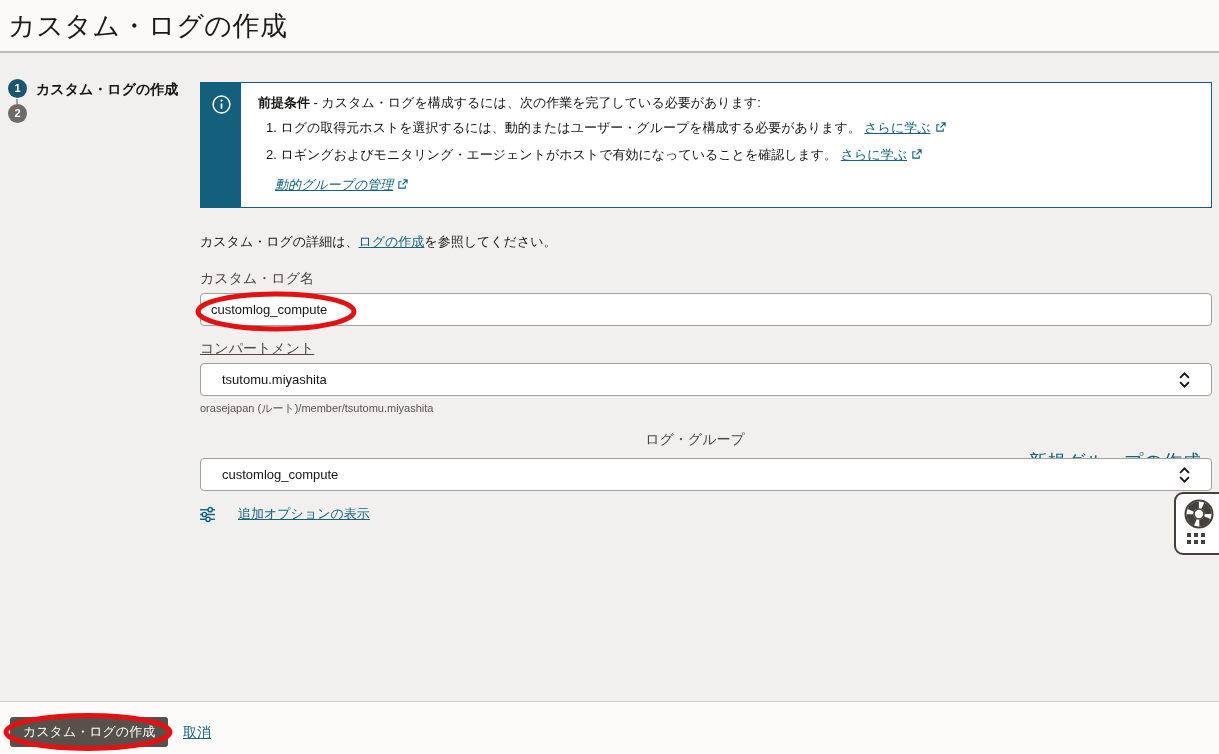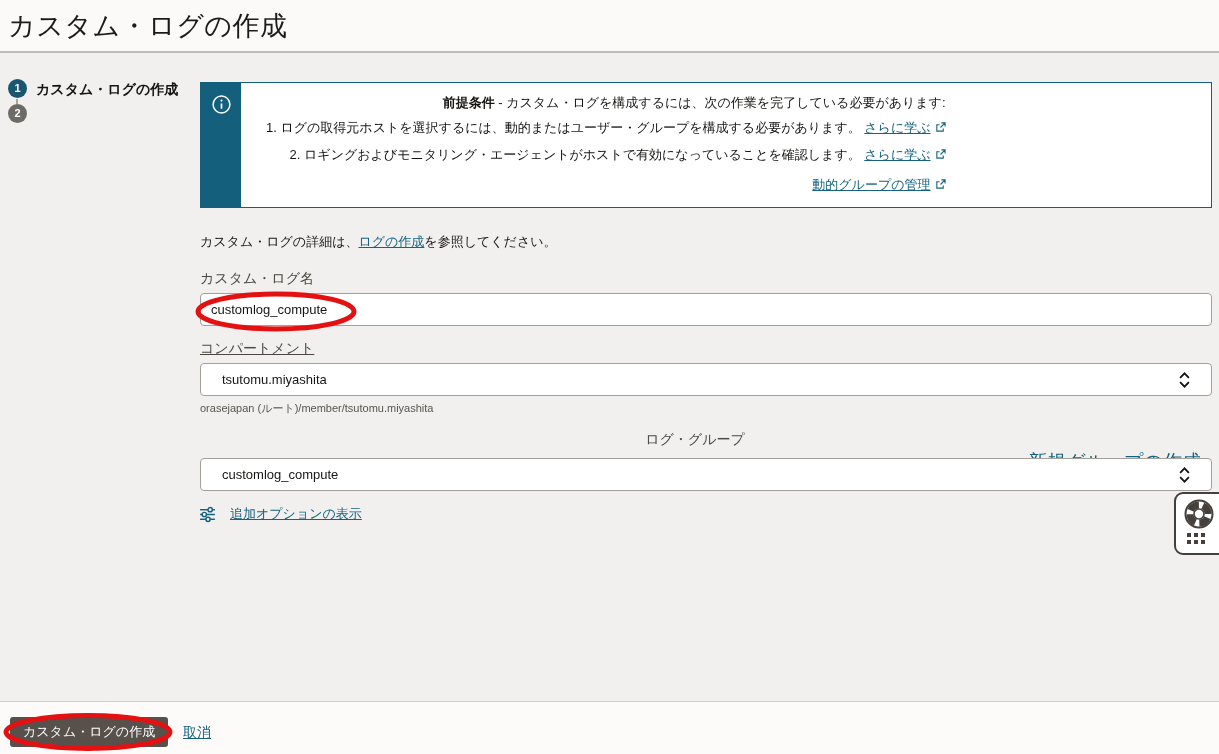--- a/index.html
+++ b/index.html
@@ -33,25 +33,25 @@
   .step.active .step-label { font-weight: bold; color: #161513; }
   .step.inactive .step-label { color: #6e6a66; }
   .step-label { font-size: 14px; line-height: 20px; width: 152px; }
   .step-connector { width: 2px; height: 5px; background: #a8a49f; margin-left: 8px; }
   
   .info-box {
     position: absolute; left: 200px; top: 82px; width: 1012px; height: 126px;
     background: #ffffff; border: 1px solid #14607c; display: flex;
   }
   .info-stripe { flex: none; width: 40px; background: #14607c; display: flex; justify-content: center; padding-top: 11px; }
-  .info-content { padding: 11px 16px 8px 17px; font-size: 13px; line-height: 18px; text-align: right; }
+  .info-content { padding: 11px 16px 8px 17px; font-size: 13px; line-height: 18px; }
   .info-heading b { font-weight: bold; }
   .info-item { margin: 7px 0 0 8px; }
   .info-item:nth-of-type(3) { margin-top: 9px; }
-  .manage-link-row { margin: 12px 0 0 17px; }
+  .manage-link-row { margin: 12px 0 0 17px; font-style: italic; }
   a, .link {
     color: #16627f; text-decoration: underline; cursor: pointer; font-size: 13px;
   }
   .ext-icon { display: inline-block; vertical-align: -1px; margin-left: 4px; }
   
   .doc-note { position: absolute; left: 200px; top: 233px; font-size: 13px; }
   
   .field-label { position: absolute; font-size: 14px; color: #4c4741; }
   .text-input {
     position: absolute; left: 200px; width: 1012px; height: 33px;
@@ -66,21 +66,21 @@
     font-size: 13px; color: #161513; cursor: pointer;
   }
   .select-chevron { margin-left: auto; display: flex; }
   .helper-text { position: absolute; left: 200px; top: 401px; font-size: 11px; color: #5a554f; }
   .loggroup-row {
     position: absolute; left: 189px; top: 431px; width: 1012px;
     display: flex; align-items: center; flex-direction: column;
   }
   .loggroup-row .field-label { position: static; }
   .loggroup-row .link { margin-left: auto; font-size: 19px; }
-  .options-row { position: absolute; left: 199px; top: 505px; display: flex; align-items: center; gap: 14px; }
+  .options-row { position: absolute; left: 199px; top: 505px; display: flex; align-items: center; gap: 22px; }
   
   .help-widget {
     position: absolute; left: 1174px; top: 492px; width: 57px; height: 63px;
     background: #fff; border: 2px solid #45403b; border-radius: 9px;
     display: flex; flex-direction: column; align-items: flex-start;
     padding: 4px 0 0 7px; cursor: pointer;
   }
   .dots-grid { display: grid; grid-template-columns: repeat(3, 4px); grid-gap: 3px; margin: 3px 0 0 4px; }
   .dots-grid span { width: 4px; height: 4px; background: #45403b; }
   

